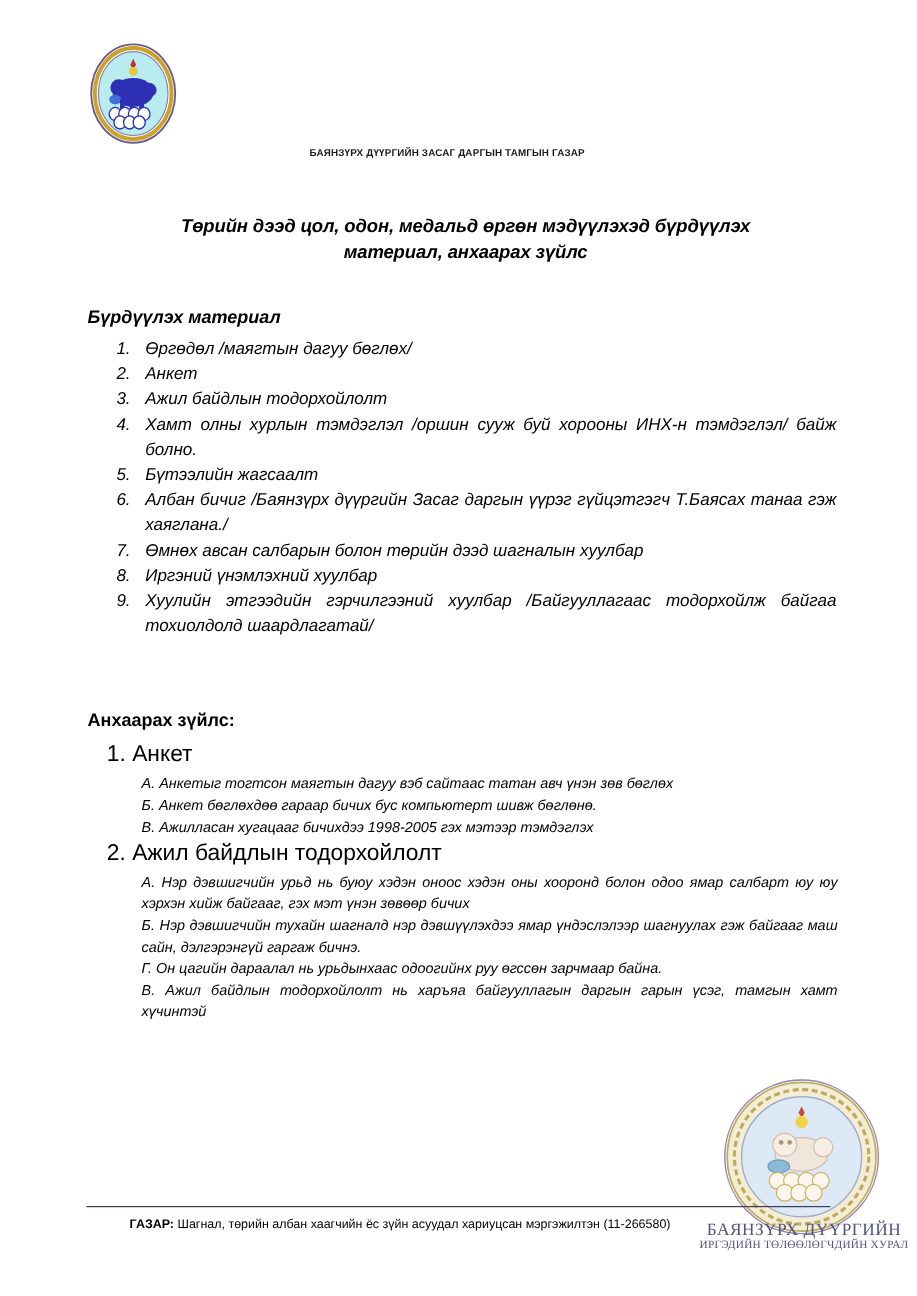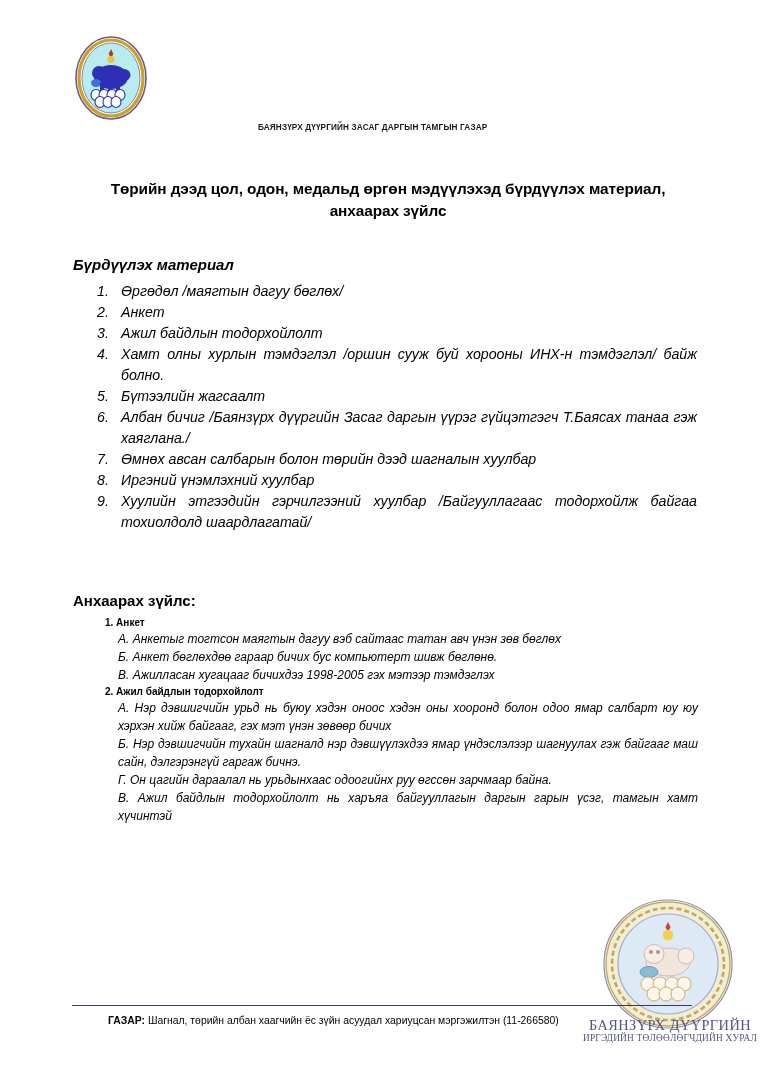--- a/index.html
+++ b/index.html
@@ -54,20 +54,21 @@
 
   
   .doc-title {
     position: absolute;
     top: 178px;
     left: 108px;
     width: 560px;
     text-align: center;
     font-size: 15.4px;
     font-weight: 700;
+    font-style: italic;
     line-height: 1.45;
     letter-spacing: -0.1px;
   }
 
   
   .section-heading {
     position: absolute;
     font-weight: 700;
     font-style: italic;
     font-size: 15px;
@@ -104,24 +105,24 @@
   }
   ol.num-list > li.justified {
     text-align: justify;
   }
   ol.num-list > li.justified > .li-text {
     display: block;
   }
 
   .sub-group { position: relative; }
   .sub-head {
-    font-weight: 700;
-    font-size: 10px;
+    font-weight: 400;
+    font-size: 19px;
     font-style: normal;
-    margin-left: 32px;
+    margin-left: 16px;
     line-height: 1.5;
   }
   .sub-item {
     margin-left: 45px;
     font-style: italic;
     font-size: 12px;
     line-height: 1.5;
     text-align: justify;
   }
 

